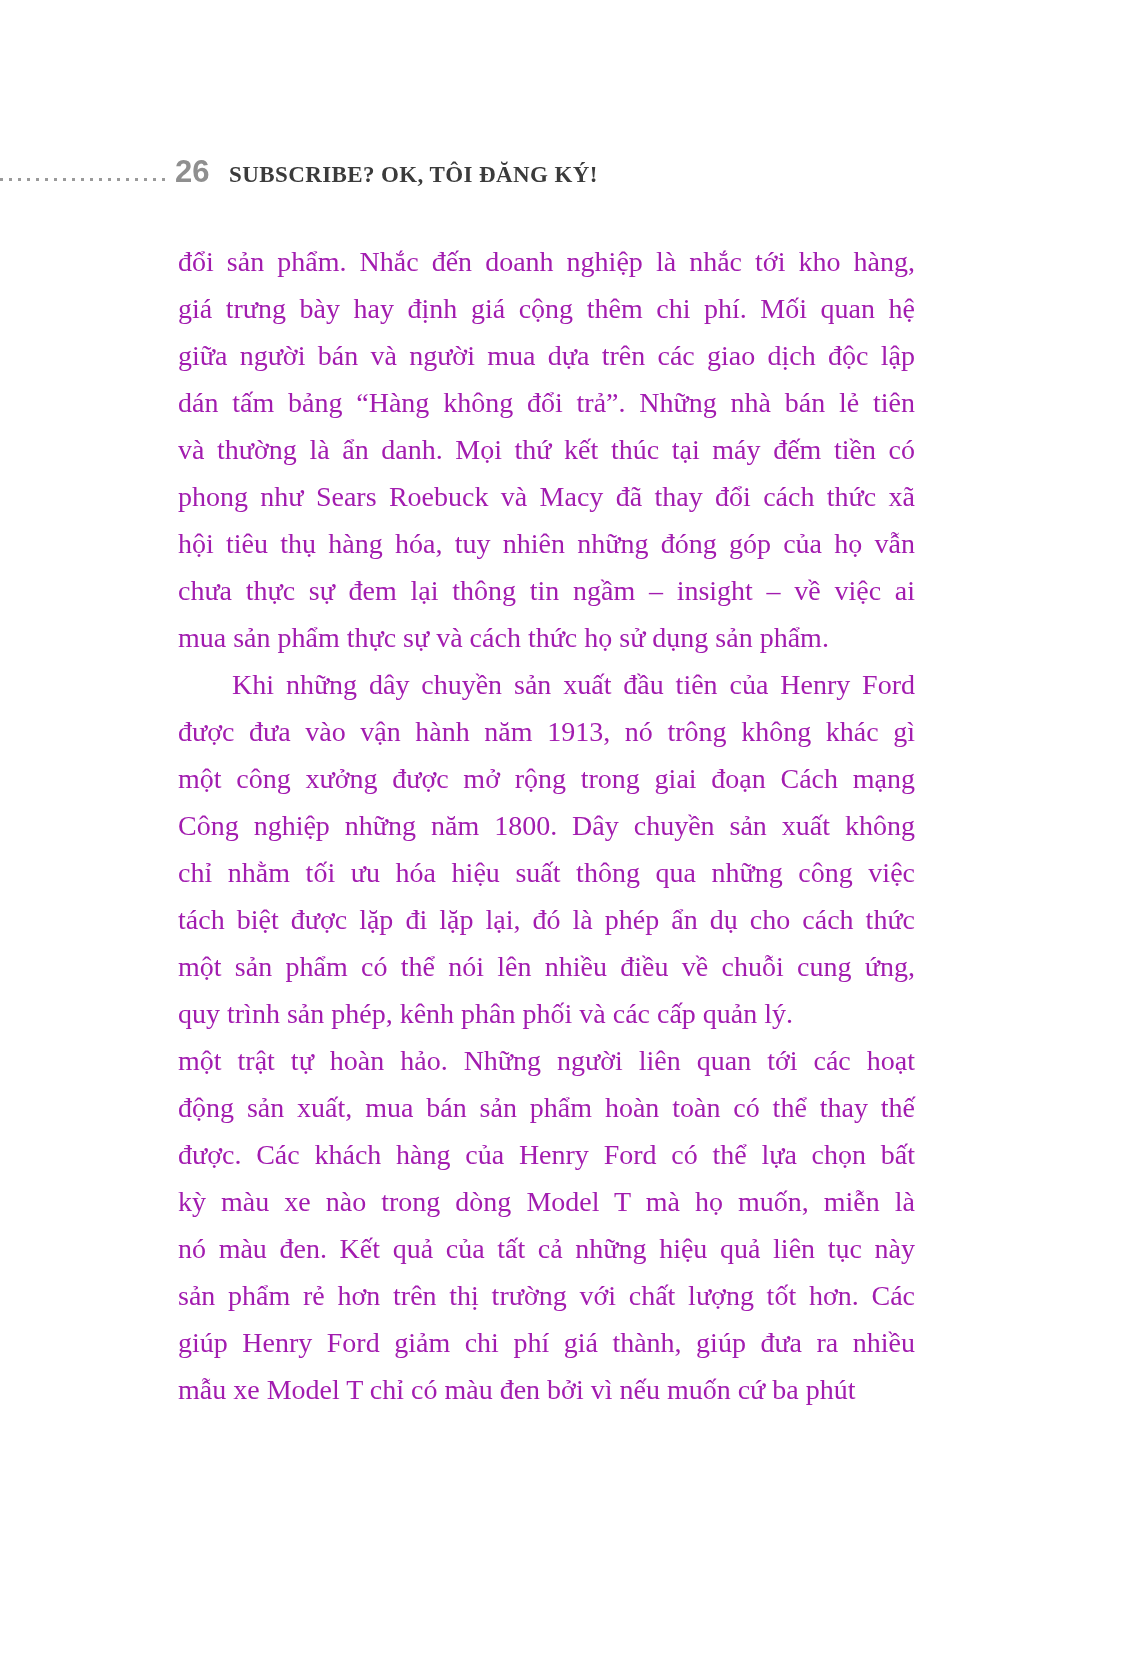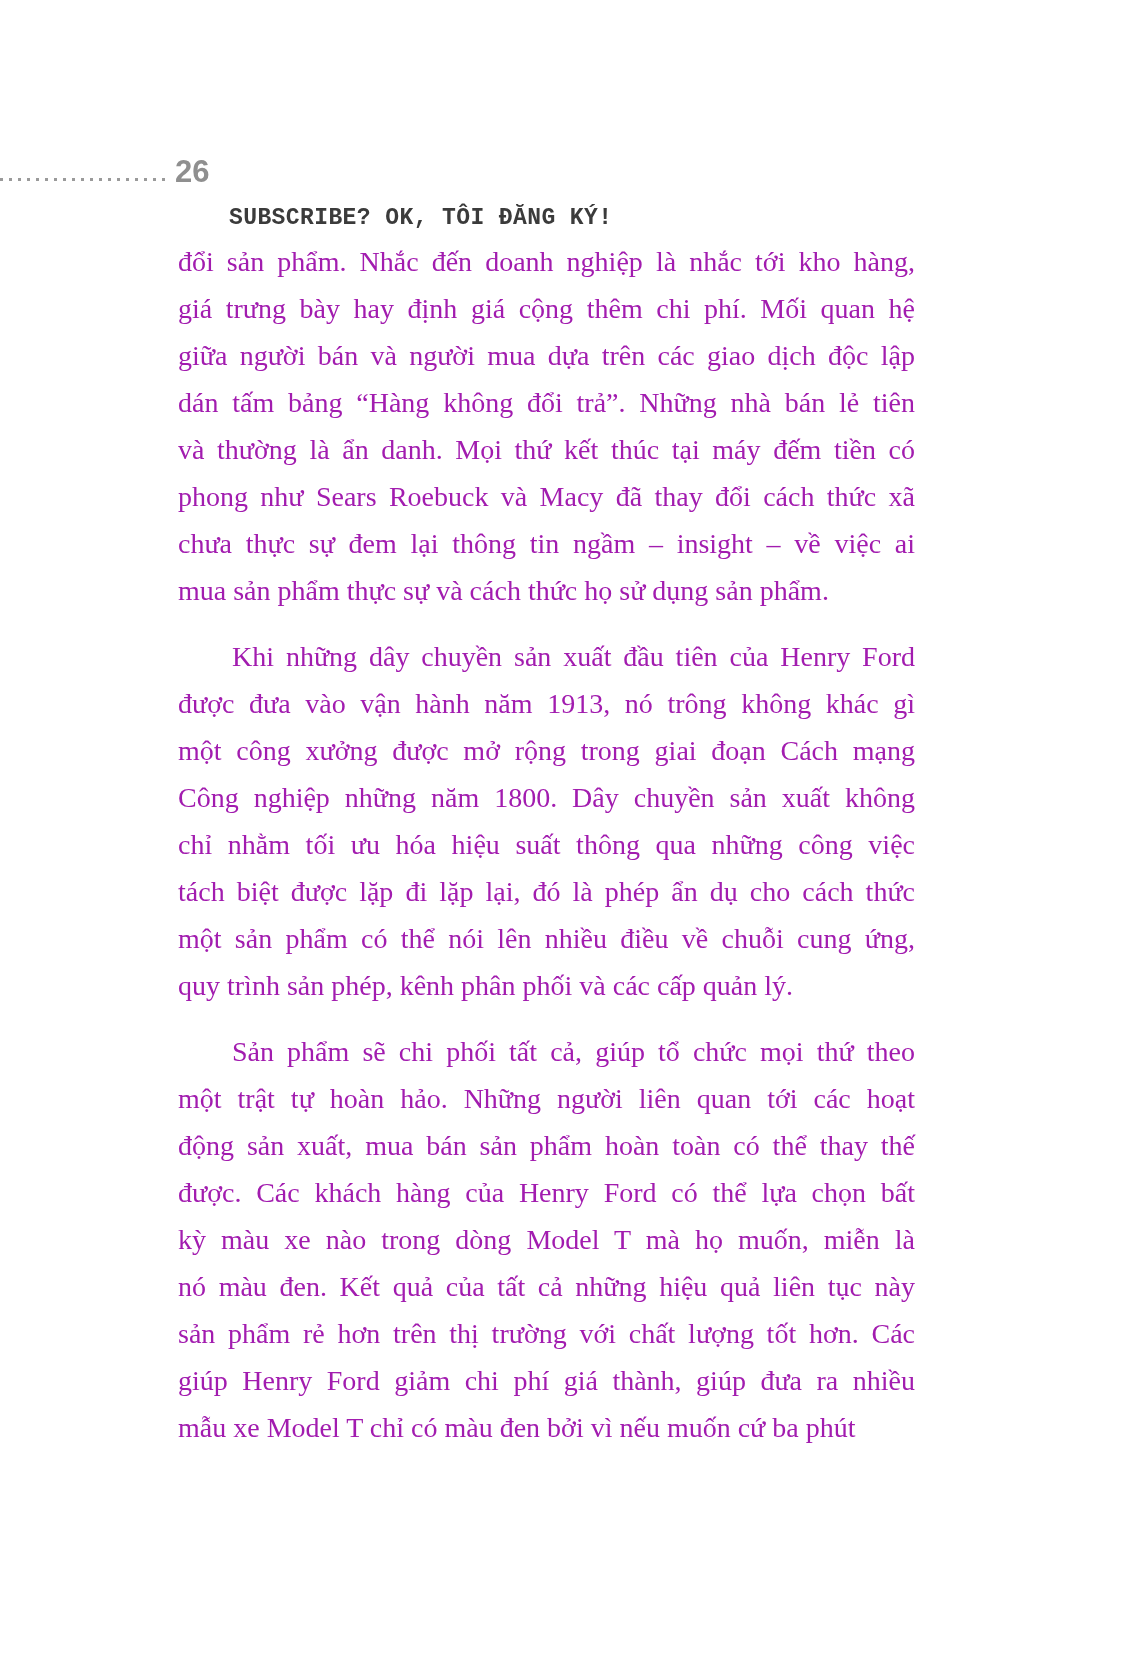--- a/index.html
+++ b/index.html
@@ -34,41 +34,40 @@
     font-family: "Liberation Sans", "DejaVu Sans", sans-serif;
     font-size: 31px;
     font-weight: 700;
     line-height: 1;
     color: #8f8f8f;
   }
   .chapter-title {
     position: absolute;
     left: 229px;
     top: 163px;
-    font-family: Liberation Mono, monospace;
+    font-family: Liberation Serif, serif;
     font-size: 23px;
     font-weight: 700;
     line-height: 1;
     letter-spacing: 0.4px;
     color: #3b3b3b;
-    margin-top: 44px;
   }
   
   .body-text {
     position: absolute;
     left: 178px;
     top: 238px;
     width: 737px;
     font-family: "Liberation Serif", "DejaVu Serif", serif;
     font-size: 28px;
     line-height: 47px;
     color: #a21caf;
   }
   .para { margin: 0; }
-  .para + .para { margin-top: 19px; }
+  .para + .para { }
   .line {
     text-align: justify;
     text-align-last: justify;
     white-space: normal;
   }
   .line.end { text-align-last: left; }
   .line.indent { text-indent: 54px; }
 </style>
 </head>
 <body>
@@ -83,37 +82,37 @@
 
   <div class="body-text">
 
     <div class="para">
       <div class="line">đổi sản phẩm. Nhắc đến doanh nghiệp là nhắc tới kho hàng,</div>
       <div class="line">giá trưng bày hay định giá cộng thêm chi phí. Mối quan hệ</div>
       <div class="line">giữa người bán và người mua dựa trên các giao dịch độc lập</div>
       <div class="line">dán tấm bảng “Hàng không đổi trả”. Những nhà bán lẻ tiên</div>
       <div class="line">và thường là ẩn danh. Mọi thứ kết thúc tại máy đếm tiền có</div>
       <div class="line">phong như Sears Roebuck và Macy đã thay đổi cách thức xã</div>
+      <div class="line">hội tiêu thụ hàng hóa, tuy nhiên những đóng góp của họ vẫn</div>
       <div class="line">chưa thực sự đem lại thông tin ngầm – insight – về việc ai</div>
       <div class="line end">mua sản phẩm thực sự và cách thức họ sử dụng sản phẩm.</div>
     </div>
 
     <div class="para">
       <div class="line indent">Khi những dây chuyền sản xuất đầu tiên của Henry Ford</div>
       <div class="line">được đưa vào vận hành năm 1913, nó trông không khác gì</div>
       <div class="line">một công xưởng được mở rộng trong giai đoạn Cách mạng</div>
       <div class="line">Công nghiệp những năm 1800. Dây chuyền sản xuất không</div>
       <div class="line">chỉ nhằm tối ưu hóa hiệu suất thông qua những công việc</div>
       <div class="line">tách biệt được lặp đi lặp lại, đó là phép ẩn dụ cho cách thức</div>
       <div class="line">một sản phẩm có thể nói lên nhiều điều về chuỗi cung ứng,</div>
       <div class="line end">quy trình sản phép, kênh phân phối và các cấp quản lý.</div>
     </div>
 
     <div class="para">
-      <div class="line indent">Sản phẩm sẽ chi phối tất cả, giúp tổ chức mọi thứ theo</div>
       <div class="line">một trật tự hoàn hảo. Những người liên quan tới các hoạt</div>
       <div class="line">động sản xuất, mua bán sản phẩm hoàn toàn có thể thay thế</div>
       <div class="line">được. Các khách hàng của Henry Ford có thể lựa chọn bất</div>
       <div class="line">kỳ màu xe nào trong dòng Model T mà họ muốn, miễn là</div>
       <div class="line">nó màu đen. Kết quả của tất cả những hiệu quả liên tục này</div>
       <div class="line">sản phẩm rẻ hơn trên thị trường với chất lượng tốt hơn. Các</div>
       <div class="line">giúp Henry Ford giảm chi phí giá thành, giúp đưa ra nhiều</div>
       <div class="line end">mẫu xe Model T chỉ có màu đen bởi vì nếu muốn cứ ba phút</div>
     </div>
 

